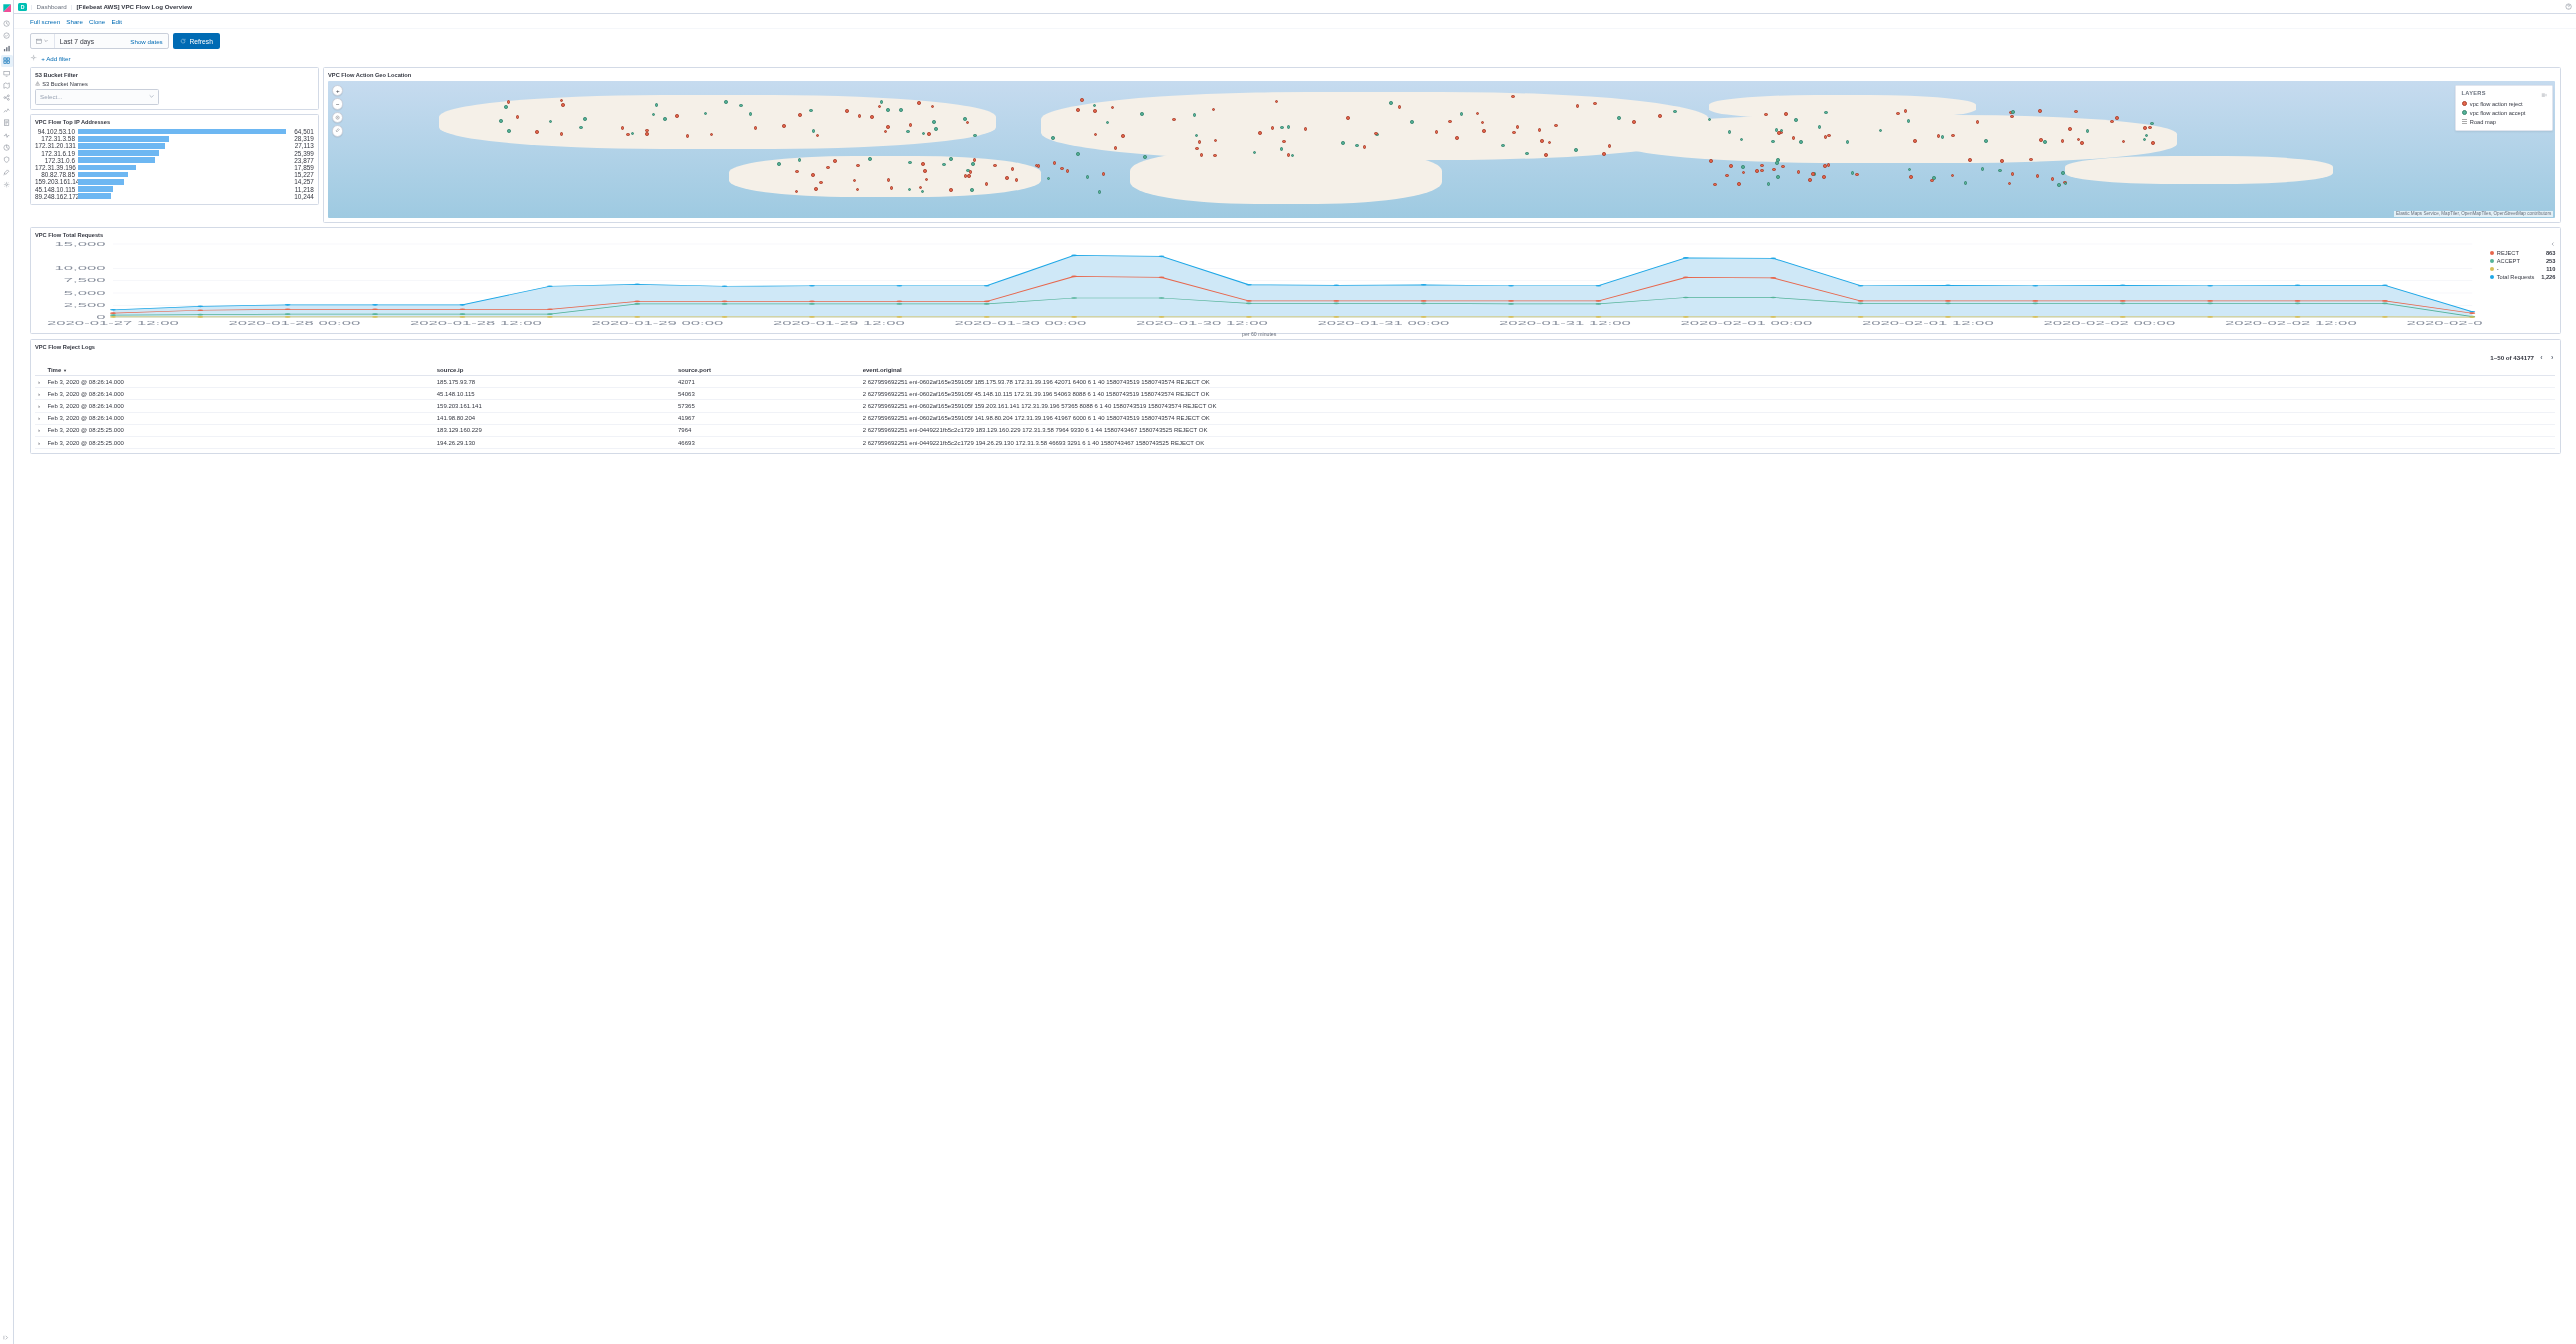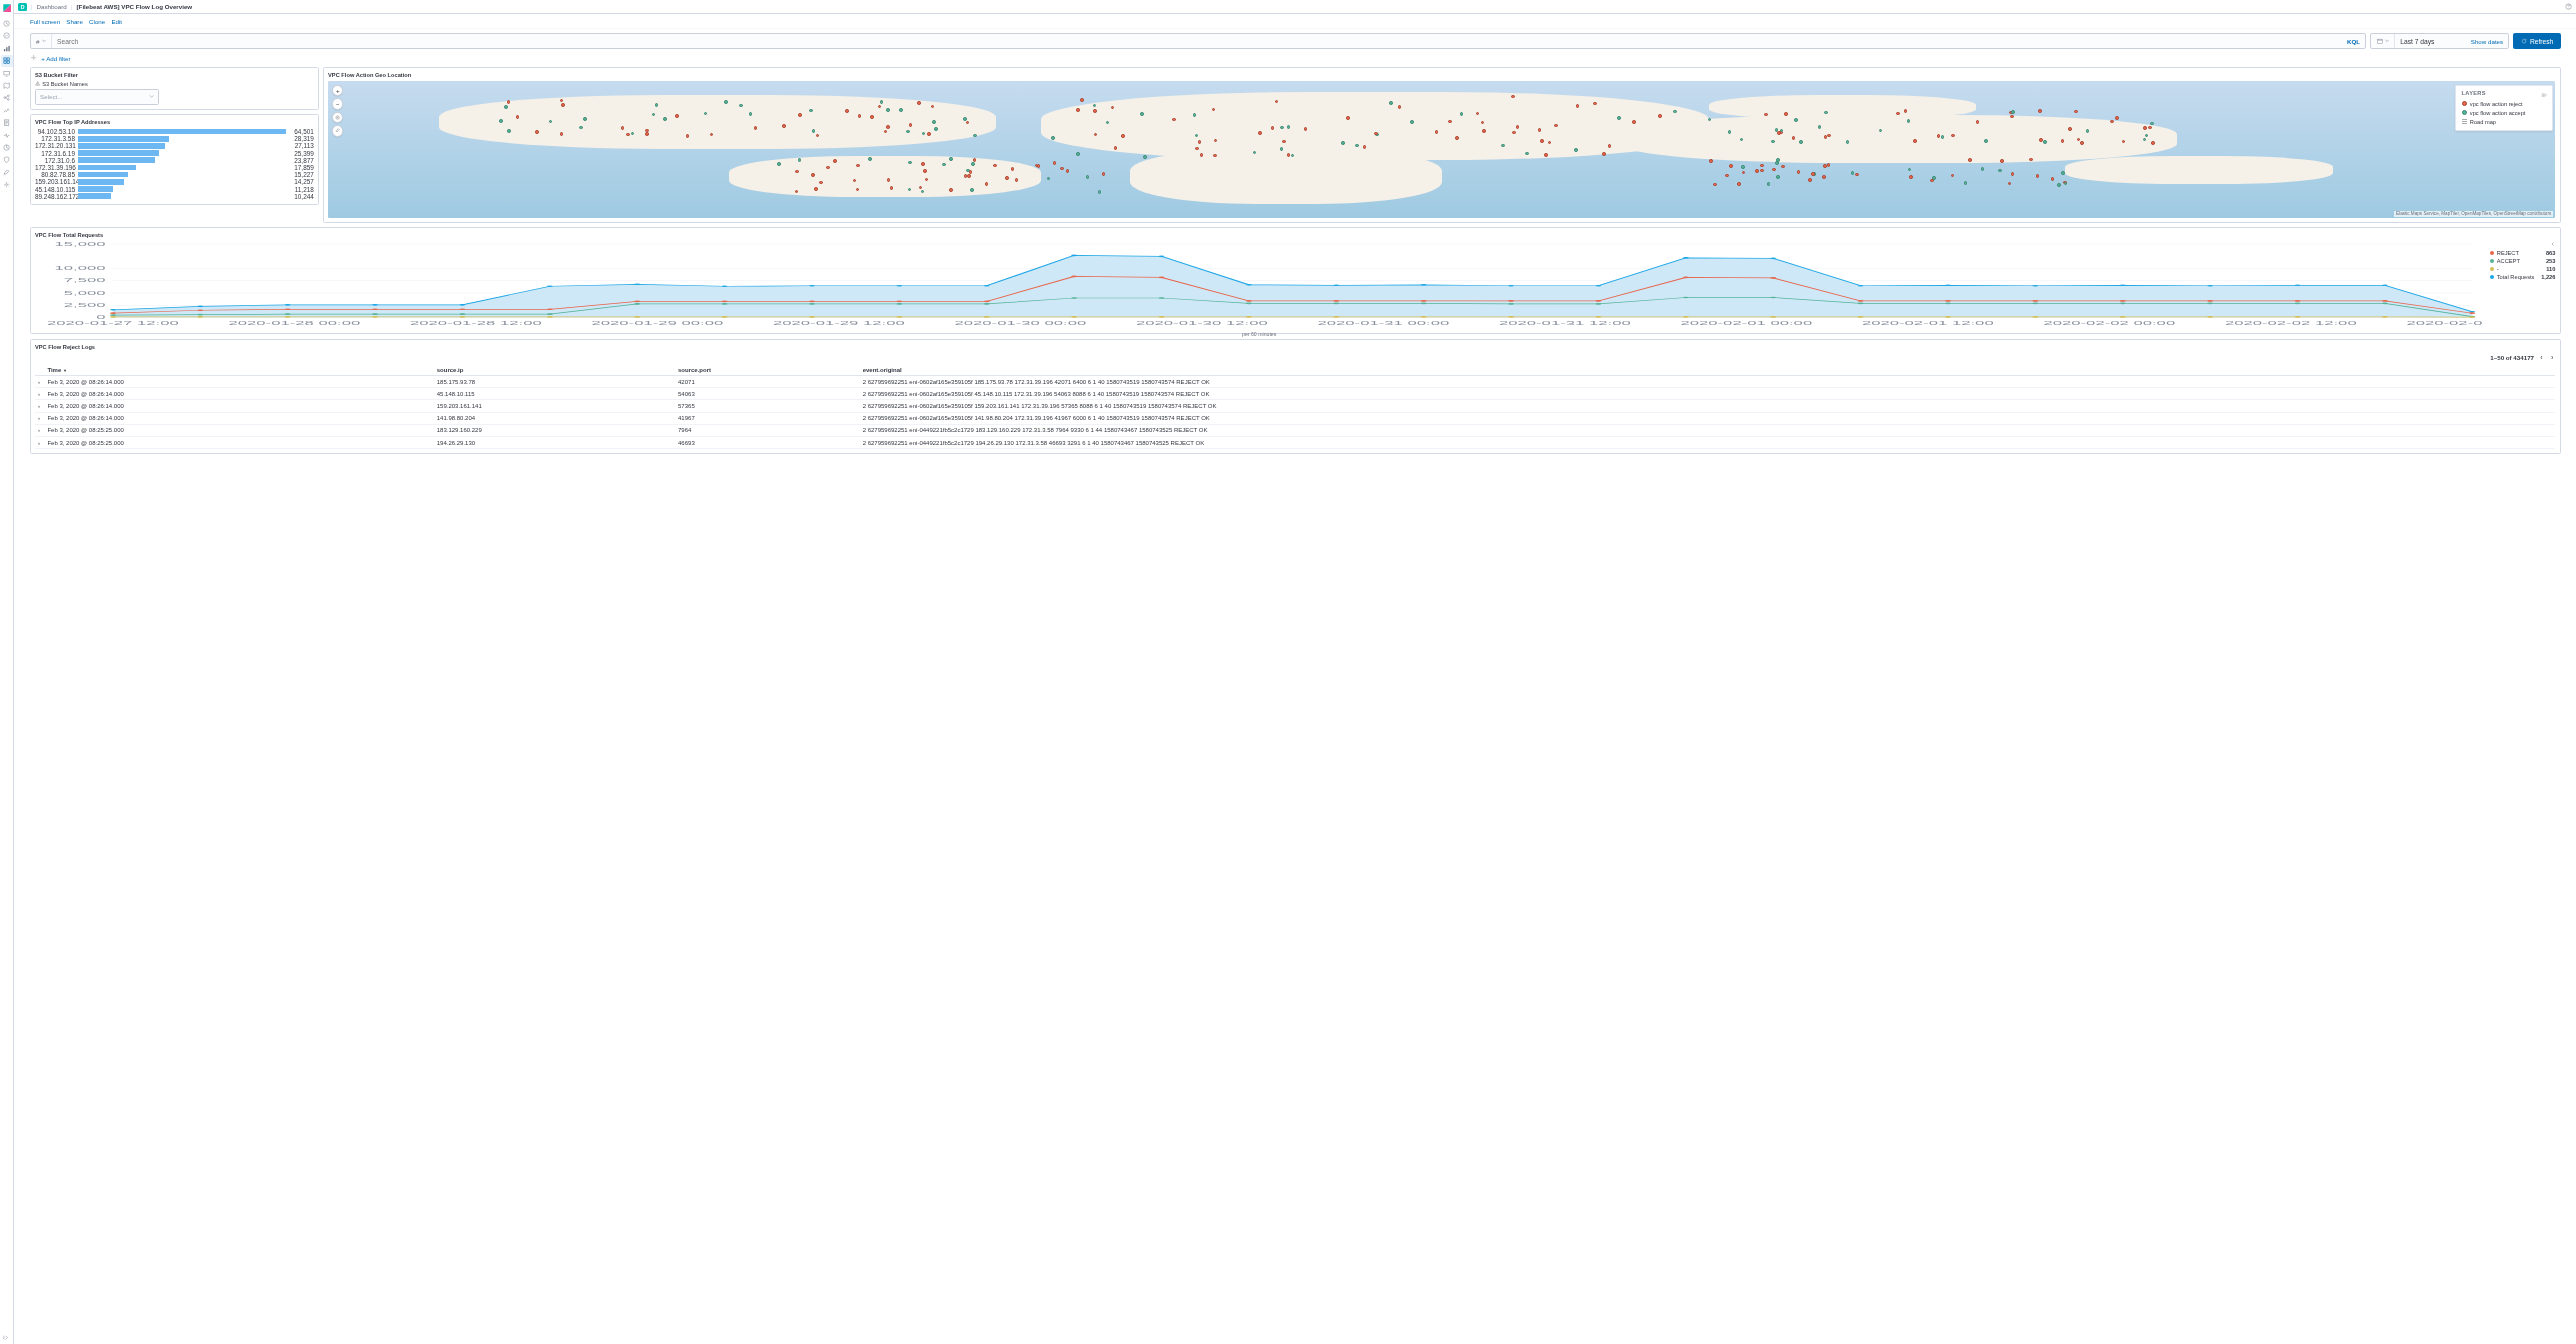--- a/index.html
+++ b/index.html
@@ -202,30 +202,20 @@
     </div>
 
     <div class="toolbar">
       <a>Full screen</a>
       <a>Share</a>
       <a>Clone</a>
       <a>Edit</a>
     </div>
 
     <div class="querybar">
-      <div class="qb-search">
-        <div class="qb-hash">
-          <span>#</span>
-          <svg width="4.1" height="4.1" viewBox="0 0 8 8">
-              <path d="M1 2l3 3 3-3" fill="none" stroke="currentColor"></path>
-            </svg>
-        </div>
-        <input class="qb-input" placeholder="Search" style="">
-        <span class="qb-kql">KQL</span>
-      </div>
       <div class="qb-date">
         <div class="qb-cal">
           <svg width="6.2" height="6.2" viewBox="0 0 16 16" fill="none" stroke="currentColor">
               <rect x="2" y="3" width="12" height="11"></rect>
               <path d="M2 6h12M5 2v2M11 2v2"></path>
             </svg>
           <svg width="4.1" height="4.1" viewBox="0 0 8 8">
               <path d="M1 2l3 3 3-3" fill="none" stroke="currentColor"></path>
             </svg>
         </div>

